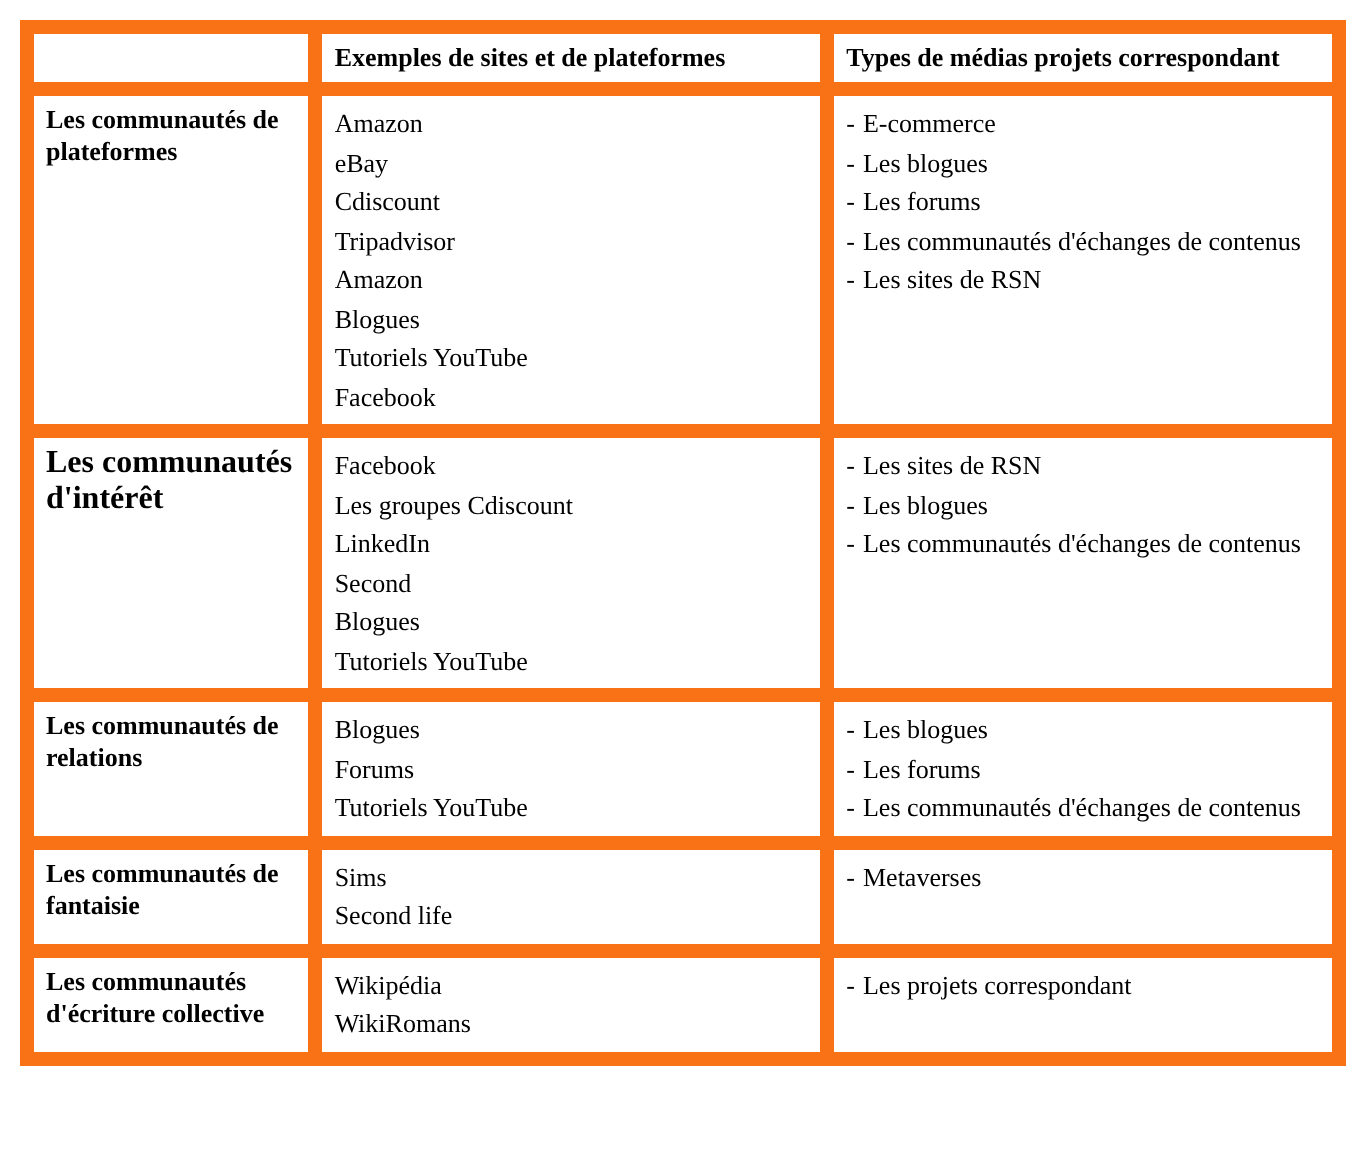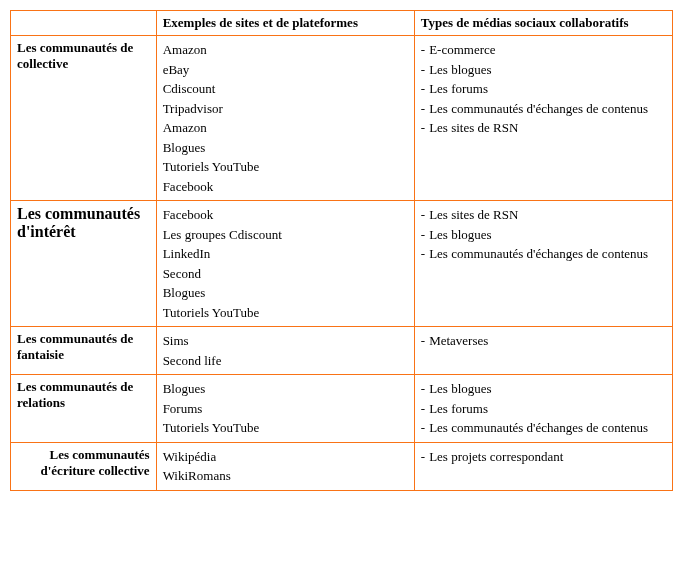--- a/index.html
+++ b/index.html
@@ -14,21 +14,21 @@
       color: #000;
       padding: 10px;
       width: 683px;
     }
     table {
       border-collapse: collapse;
       width: 100%;
       table-layout: fixed;
     }
     th, td {
-      border: 1px solid #f97316;
+      border: 7px solid #f97316;
       padding: 4px 6px;
       vertical-align: top;
     }
     th {
       font-weight: bold;
       text-align: left;
       font-size: 13px;
     }
     .list-item {
       display: flex;
@@ -43,26 +43,26 @@
     }
   </style>
 </head>
 <body>
 
 <table>
   <thead>
     <tr>
       <th style="width:22%"></th>
       <th style="width:39%">Exemples de sites et de plateformes</th>
-      <th style="width:39%">Types de médias sociaux collaboratifs</th>
+      <th style="width:39%">Types de médias projets correspondant</th>
     </tr>
   </thead>
   <tbody id="table-body">
   <tr>
-        <td style="font-weight: bold; font-size: 13px; width: 22%;">Les communautés de collective</td>
+        <td style="font-weight: bold; font-size: 13px; width: 22%;">Les communautés de plateformes</td>
         <td style="width: 39%;">
           <p class="item">Amazon</p>
           <p class="item">eBay</p>
           <p class="item">Cdiscount</p>
           <p class="item">Tripadvisor</p>
           <p class="item">Amazon</p>
           <p class="item">Blogues</p>
           <p class="item">Tutoriels YouTube</p>
           <p class="item">Facebook</p>
         </td>
@@ -108,33 +108,20 @@
             <span class="dash">-</span>
             <span>Les blogues</span>
           </div>
           <div class="list-item" style="line-height: 1.5;">
             <span class="dash">-</span>
             <span>Les communautés d'échanges de contenus</span>
           </div>
         </td>
       </tr>
       <tr>
-        <td style="font-weight: bold; font-size: 13px; width: 22%;">Les communautés de fantaisie</td>
-        <td style="width: 39%;">
-          <p class="item">Sims</p>
-          <p class="item">Second life</p>
-        </td>
-        <td style="width: 39%;">
-          <div class="list-item" style="line-height: 1.5;">
-            <span class="dash">-</span>
-            <span>Metaverses</span>
-          </div>
-        </td>
-      </tr>
-      <tr>
         <td style="font-weight: bold; font-size: 13px; width: 22%;">Les communautés de relations</td>
         <td style="width: 39%;">
           <p class="item">Blogues</p>
           <p class="item">Forums</p>
           <p class="item">Tutoriels YouTube</p>
         </td>
         <td style="width: 39%;">
           <div class="list-item" style="line-height: 1.5;">
             <span class="dash">-</span>
             <span>Les blogues</span>
@@ -143,21 +130,34 @@
             <span class="dash">-</span>
             <span>Les forums</span>
           </div>
           <div class="list-item" style="line-height: 1.5;">
             <span class="dash">-</span>
             <span>Les communautés d'échanges de contenus</span>
           </div>
         </td>
       </tr>
       <tr>
-        <td style="font-weight: bold; font-size: 13px; width: 22%; text-align: right;">Les communautés d'écriture collective</td>
+        <td style="font-weight: bold; font-size: 13px; width: 22%;">Les communautés de fantaisie</td>
+        <td style="width: 39%;">
+          <p class="item">Sims</p>
+          <p class="item">Second life</p>
+        </td>
+        <td style="width: 39%;">
+          <div class="list-item" style="line-height: 1.5;">
+            <span class="dash">-</span>
+            <span>Metaverses</span>
+          </div>
+        </td>
+      </tr>
+      <tr>
+        <td style="font-weight: bold; font-size: 13px; width: 22%;">Les communautés d'écriture collective</td>
         <td style="width: 39%;">
           <p class="item">Wikipédia</p>
           <p class="item">WikiRomans</p>
         </td>
         <td style="width: 39%;">
           <div class="list-item" style="line-height: 1.5;">
             <span class="dash">-</span>
             <span>Les projets correspondant</span>
           </div>
         </td>

